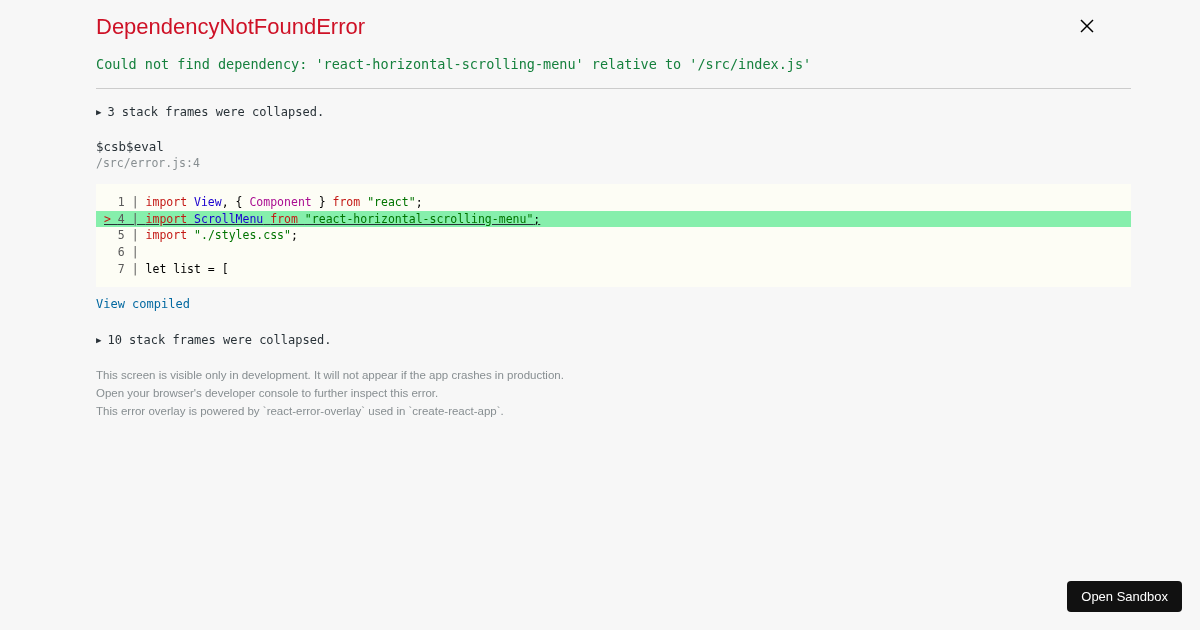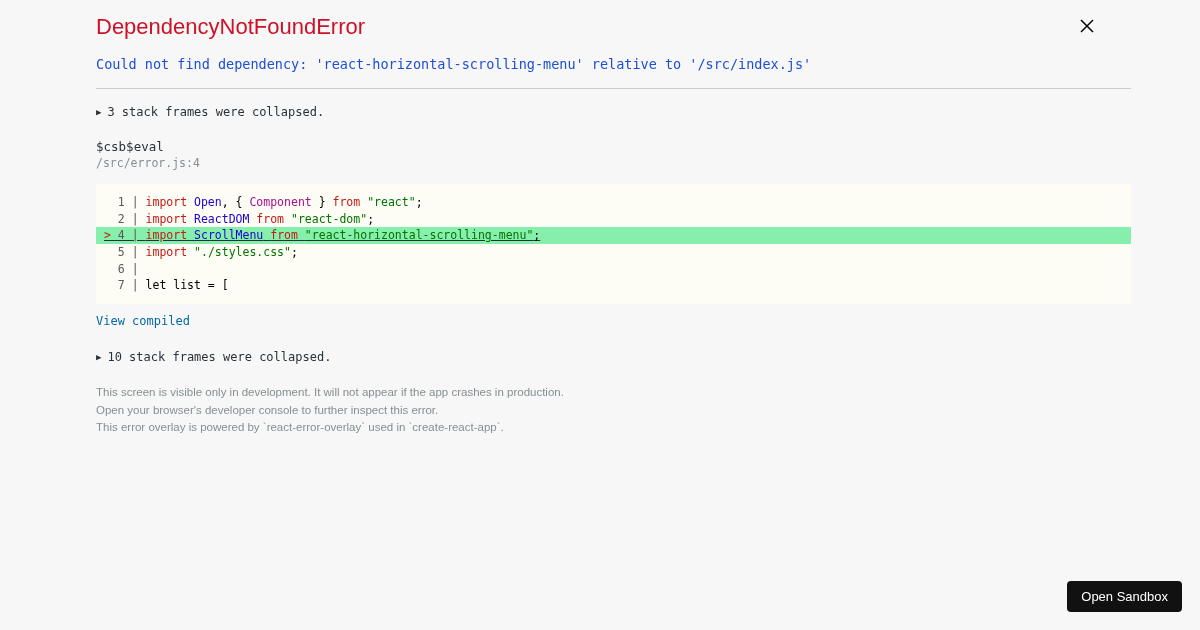--- a/index.html
+++ b/index.html
@@ -27,21 +27,21 @@
       top: 18px;
       right: 106px;
       cursor: pointer;
       color: #293238;
       font-size: 18px;
       line-height: 1;
     }
     .error-message {
       font-family: Consolas, Menlo, monospace;
       font-size: 13.5px;
-      color: #1d4ed8;
+      color: #15803d;
       margin-bottom: 16px;
       white-space: pre;
     }
     .divider {
       border: none;
       border-top: 1px solid #ccc;
       margin-bottom: 16px;
     }
     .collapse-row {
       font-family: Consolas, Menlo, monospace;
@@ -128,22 +128,21 @@
   <div class="error-message">Could not find dependency: 'react-horizontal-scrolling-menu' relative to '/src/index.js'</div>
   <hr class="divider">
   <div class="collapse-row">
     <span class="arrow">▶</span>
     <span>3 stack frames were collapsed.</span>
   </div>
   <div class="stack-frame-name">$csb$eval</div>
   <div class="stack-frame-loc">/src/error.js:4</div>
 
   <div class="code-block">
-    <div class="code-line"><span class="ln">  1 | </span><span class="kw">import</span><span class="var"> Open</span><span class="pnc">, { </span><span class="cls">Component</span><span class="pnc"> } </span><span class="kw">from</span><span> </span><span class="str">"react"</span><span class="pnc">;</span></div>
-    <div class="code-line"><span class="ln">  2 | </span><span class="kw">import</span><span class="var"> ReactDOM</span><span> </span><span class="kw">from</span><span> </span><span class="str">"react-dom"</span><span class="pnc">;</span></div>
+    <div class="code-line"><span class="ln">  1 | </span><span class="kw">import</span><span class="var"> View</span><span class="pnc">, { </span><span class="cls">Component</span><span class="pnc"> } </span><span class="kw">from</span><span> </span><span class="str">"react"</span><span class="pnc">;</span></div>
     <div class="code-line hl"><span class="pointer">&gt; </span><span class="ln">4 | </span><span class="kw">import</span><span class="var"> ScrollMenu</span><span> </span><span class="kw">from</span><span> </span><span class="str">"react-horizontal-scrolling-menu"</span><span class="pnc">;</span></div>
     <div class="code-line"><span class="ln">  5 | </span><span class="kw">import</span><span> </span><span class="str">"./styles.css"</span><span class="pnc">;</span></div>
     <div class="code-line"><span class="ln">  6 | </span></div>
     <div class="code-line"><span class="ln">  7 | </span><span class="pnc">let list = [</span></div>
   </div>
 
   <div class="view-compiled">View compiled</div>
 
   <div class="collapse-row">
     <span class="arrow">▶</span>

